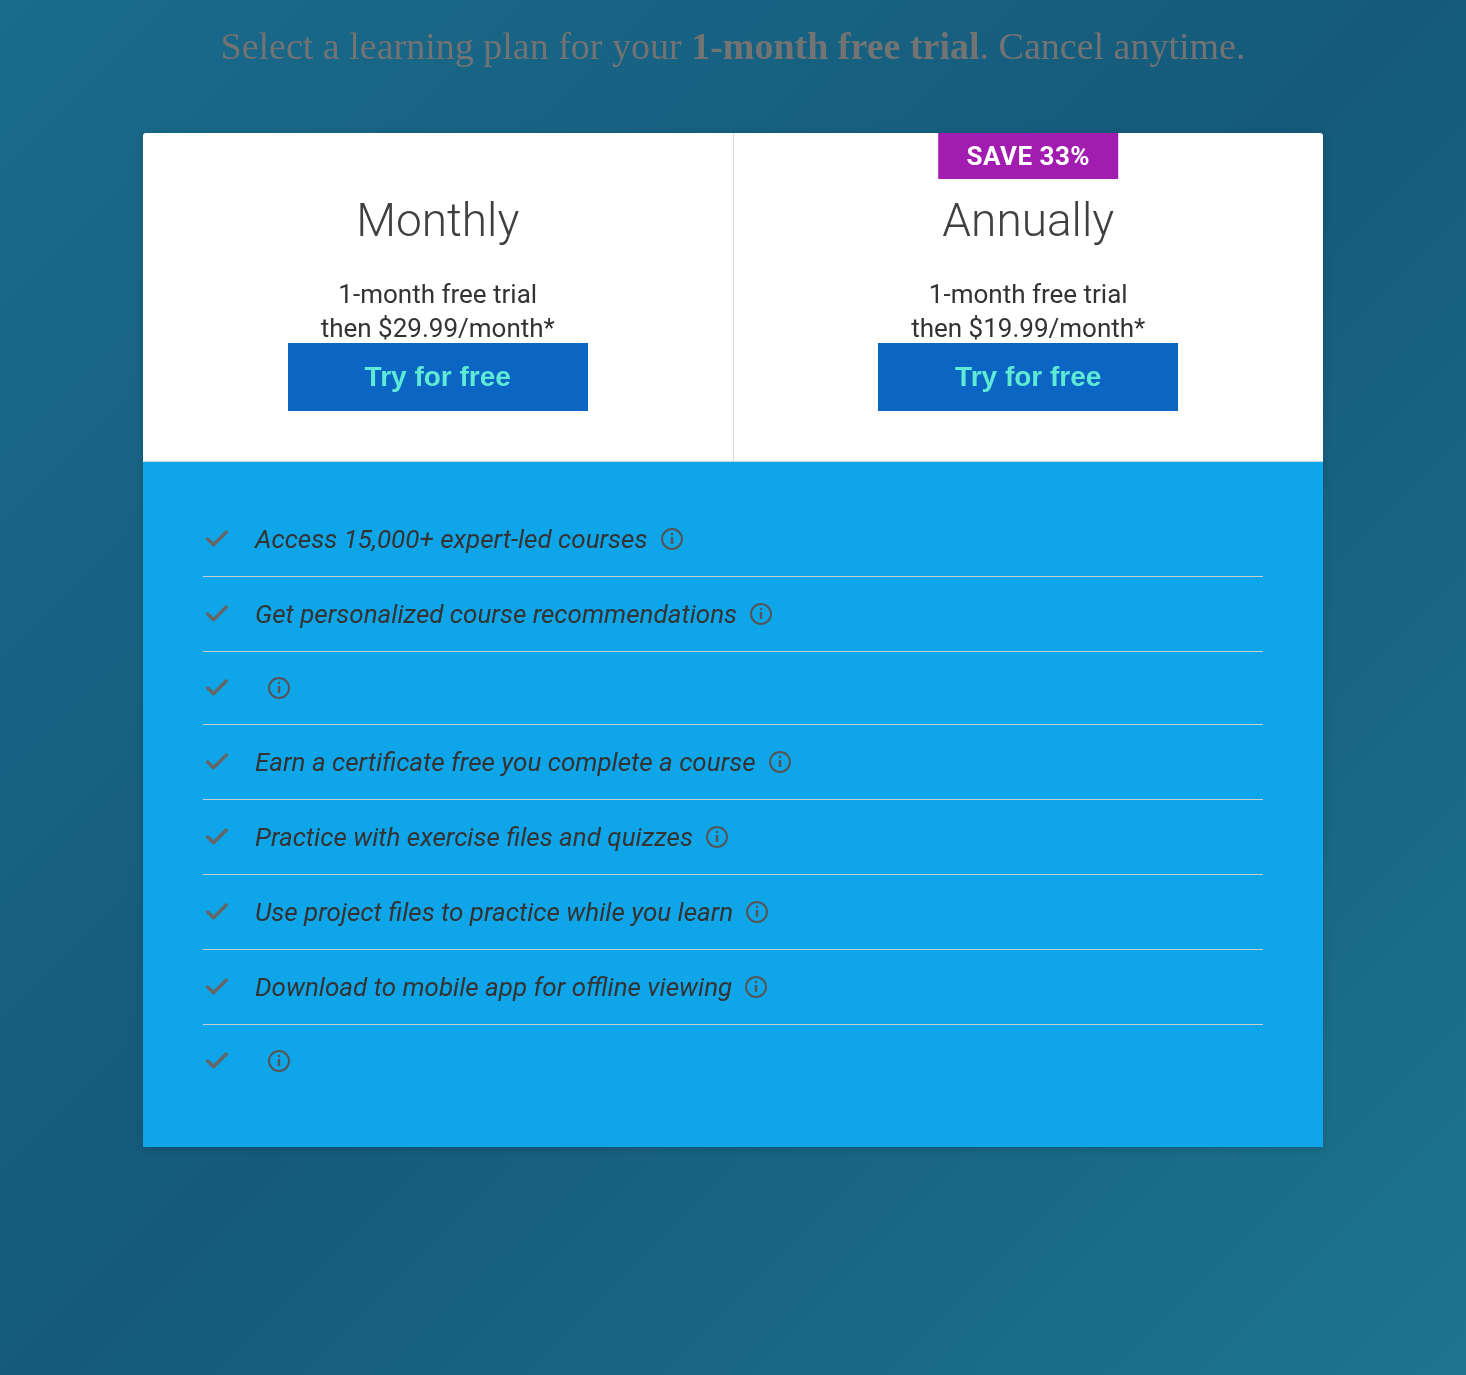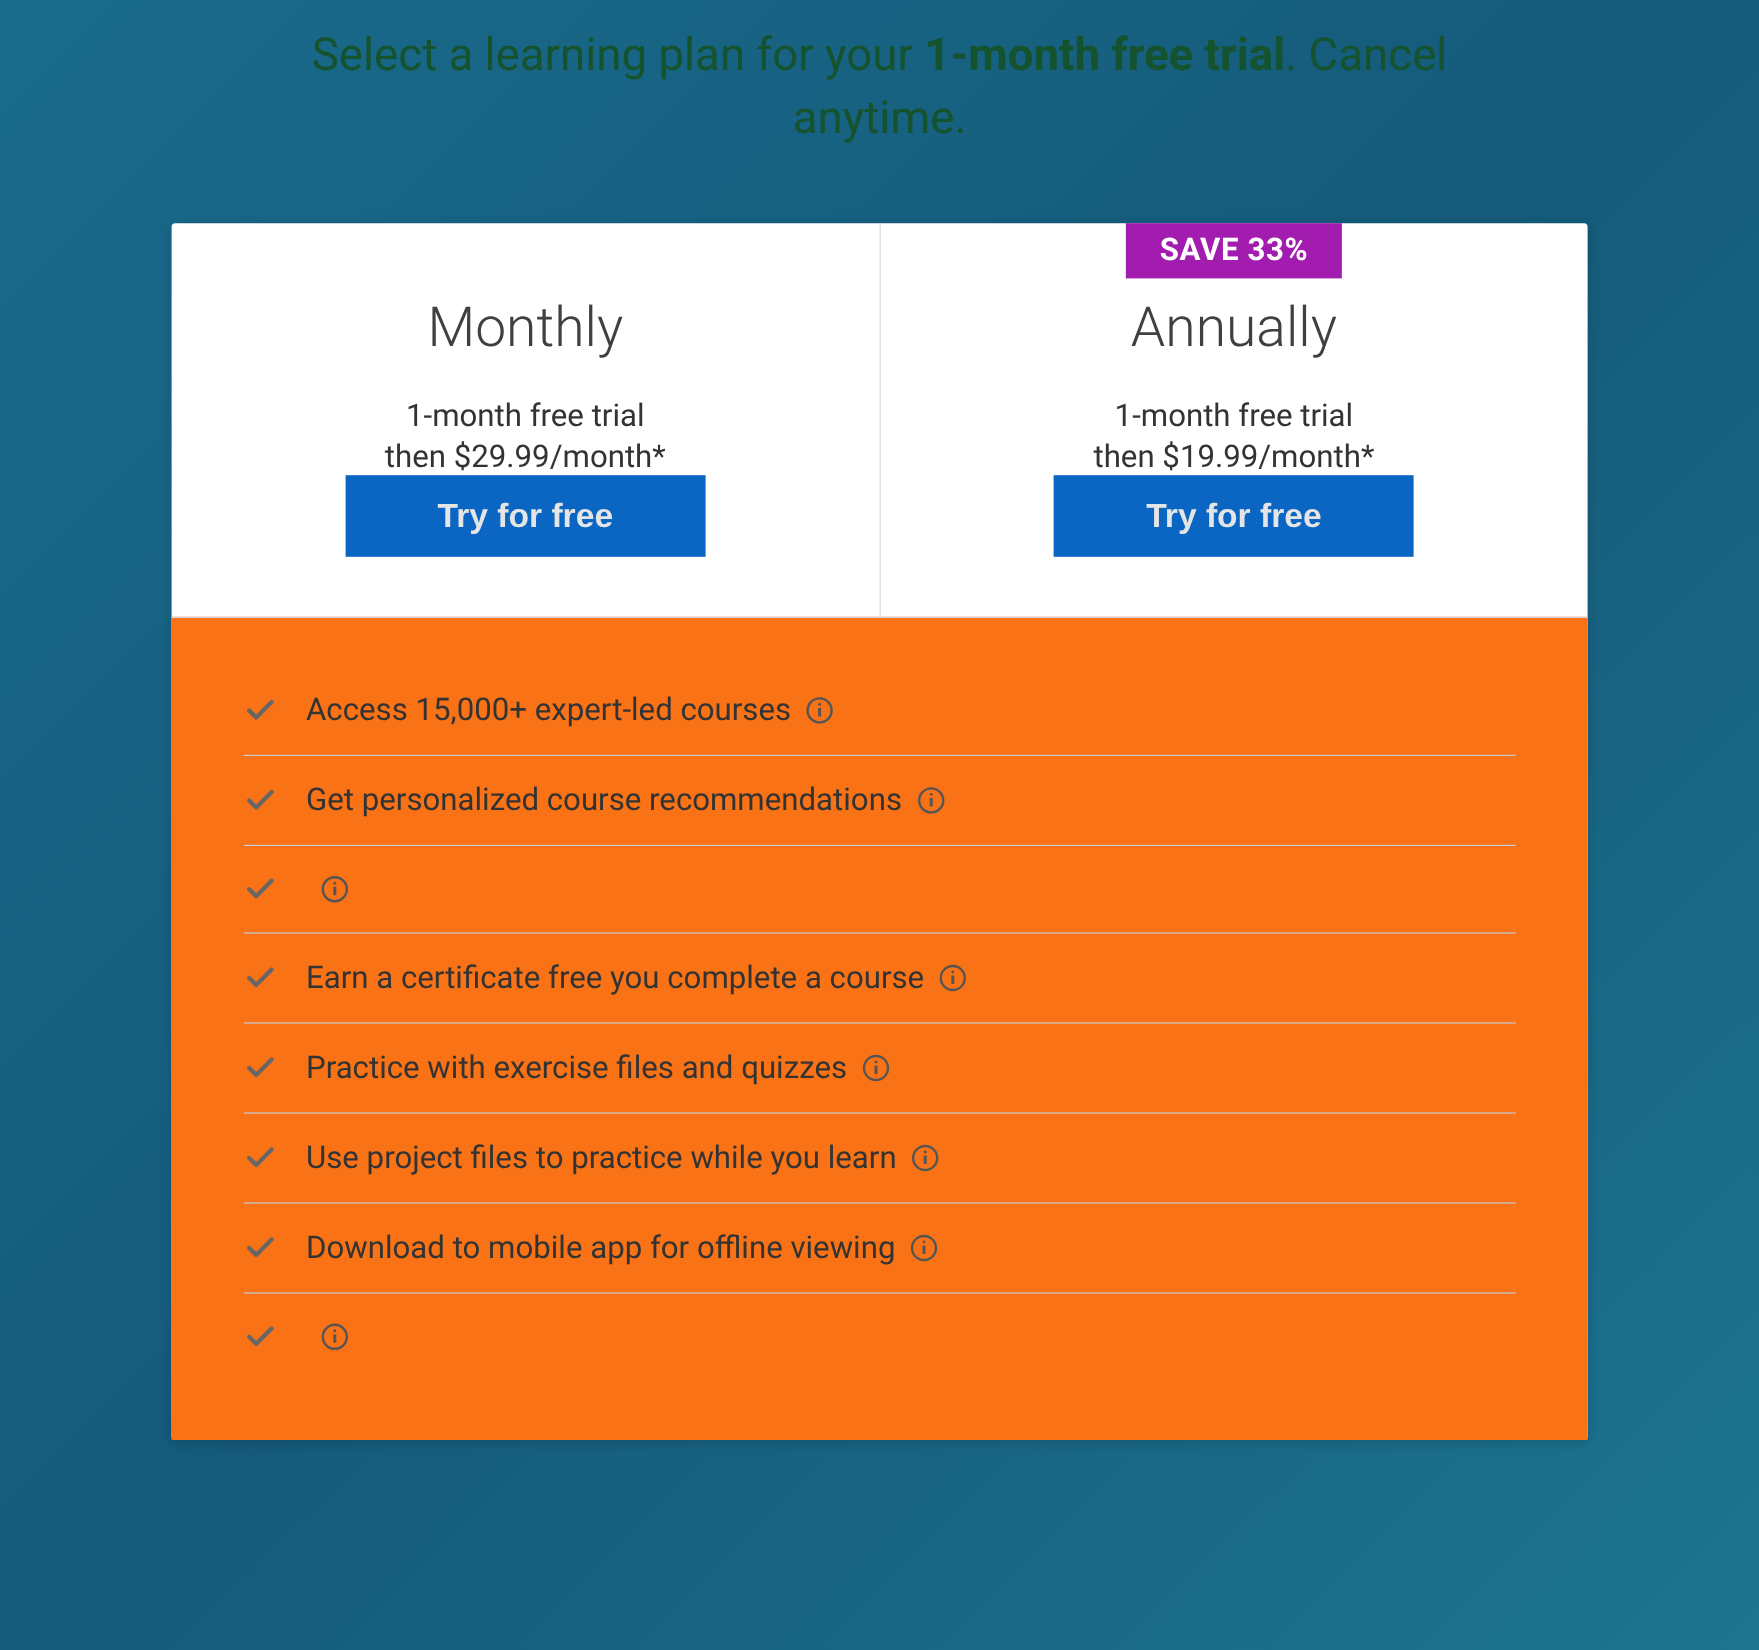--- a/index.html
+++ b/index.html
@@ -8,26 +8,27 @@
       box-sizing: border-box;
     }
     body {
       font-family: -apple-system, BlinkMacSystemFont, "Segoe UI", Roboto, Helvetica, Arial, sans-serif;
       background: linear-gradient(135deg, #1a6b8c 0%, #155a7a 50%, #1d7590 100%);
       min-height: 100vh;
       padding: 20px 0 80px 0;
     }
     .header-text {
       text-align: center;
-      color: #14532d;
+      color: #737373;
       font-size: 38px;
       font-weight: 400;
       max-width: 1100px;
       margin: 0 auto 60px auto;
       line-height: 1.4;
+      font-family: Liberation Serif, serif;
     }
     .header-text .bold {
       font-weight: 700;
     }
     .container {
       max-width: 1360px;
       margin: 0 auto;
       padding: 0 90px;
     }
     .card {
@@ -72,33 +73,34 @@
       color: #333333;
       margin-bottom: 4px;
     }
     .plan-price {
       font-size: 26px;
       color: #333333;
     }
     .try-button {
       display: inline-block;
       background: #0a66c2;
-      color: #e5e5e5;
+      color: #5eead4;
       font-size: 28px;
       font-weight: 600;
       padding: 18px 50px;
       border: none;
       cursor: pointer;
       min-width: 300px;
       text-align: center;
     }
     .features-section {
-      background: #f97316;
+      background: #0ea5e9;
       padding: 40px 60px 50px 60px;
       border-top: 1px solid #d0d4d8;
+      font-style: italic;
     }
     .feature-row {
       display: flex;
       align-items: center;
       padding: 22px 0;
       border-bottom: 1px solid #c8ccd0;
     }
     .feature-row:last-child {
       border-bottom: none;
     }

